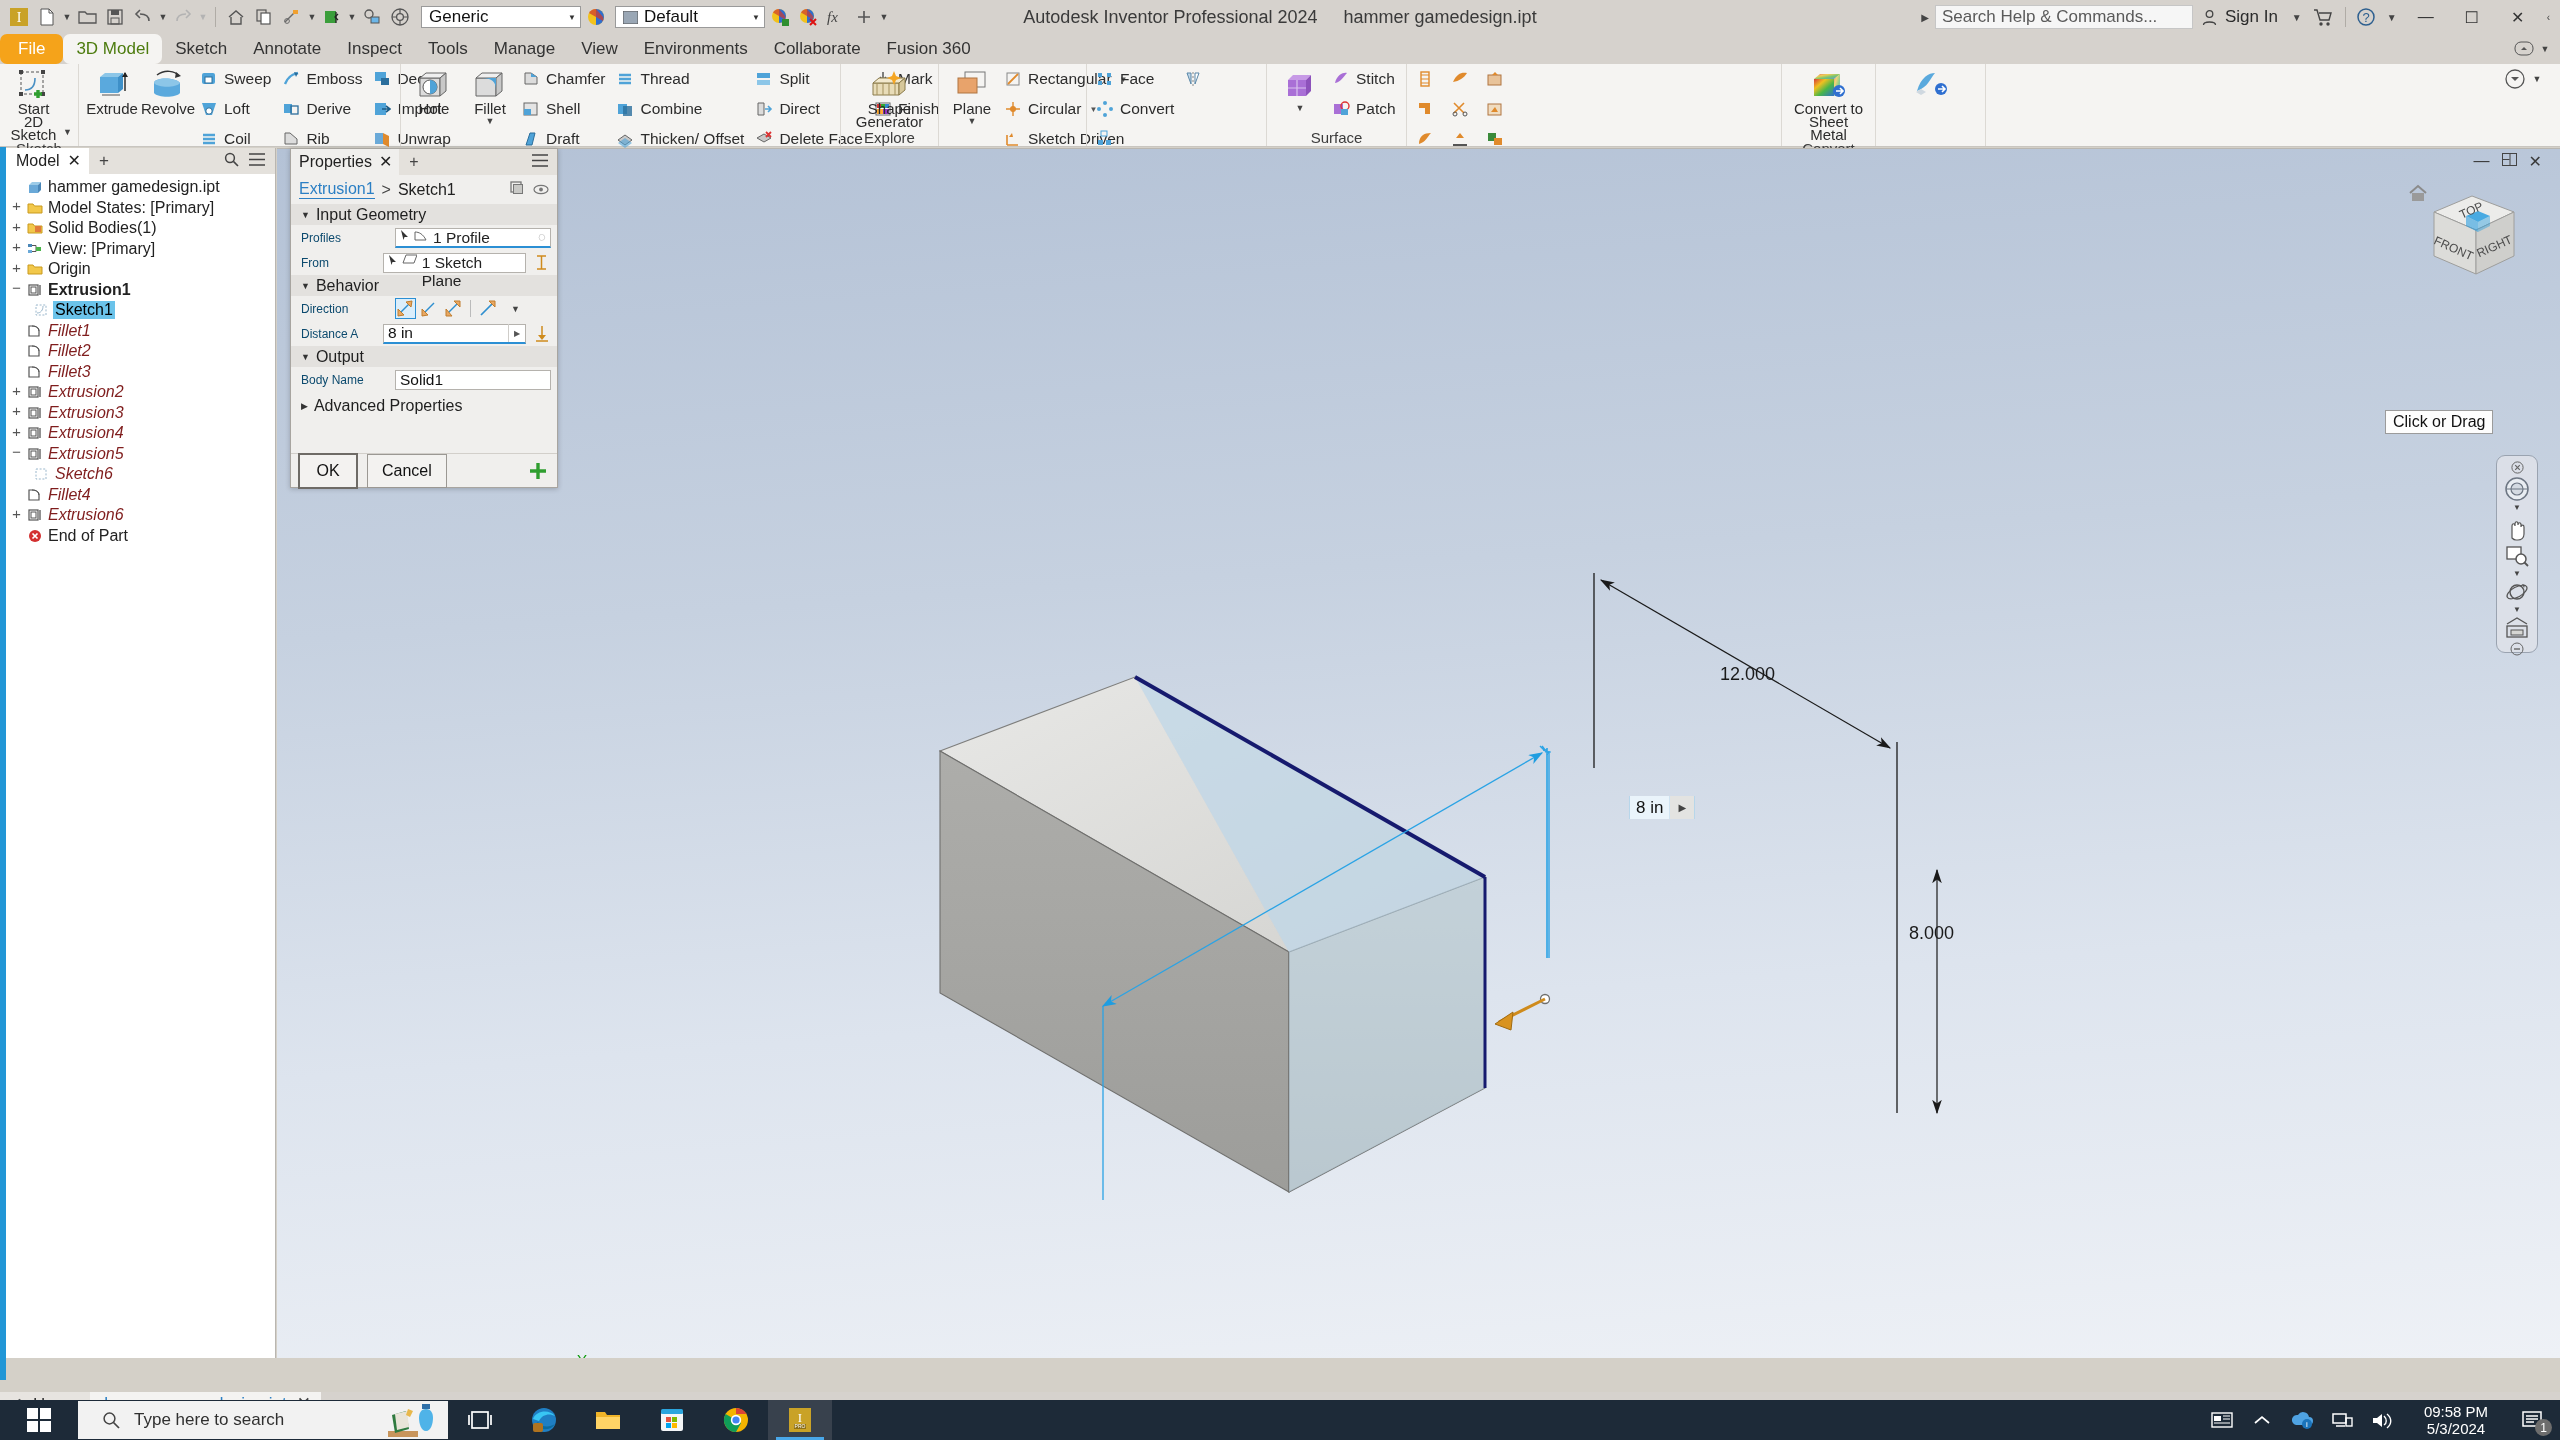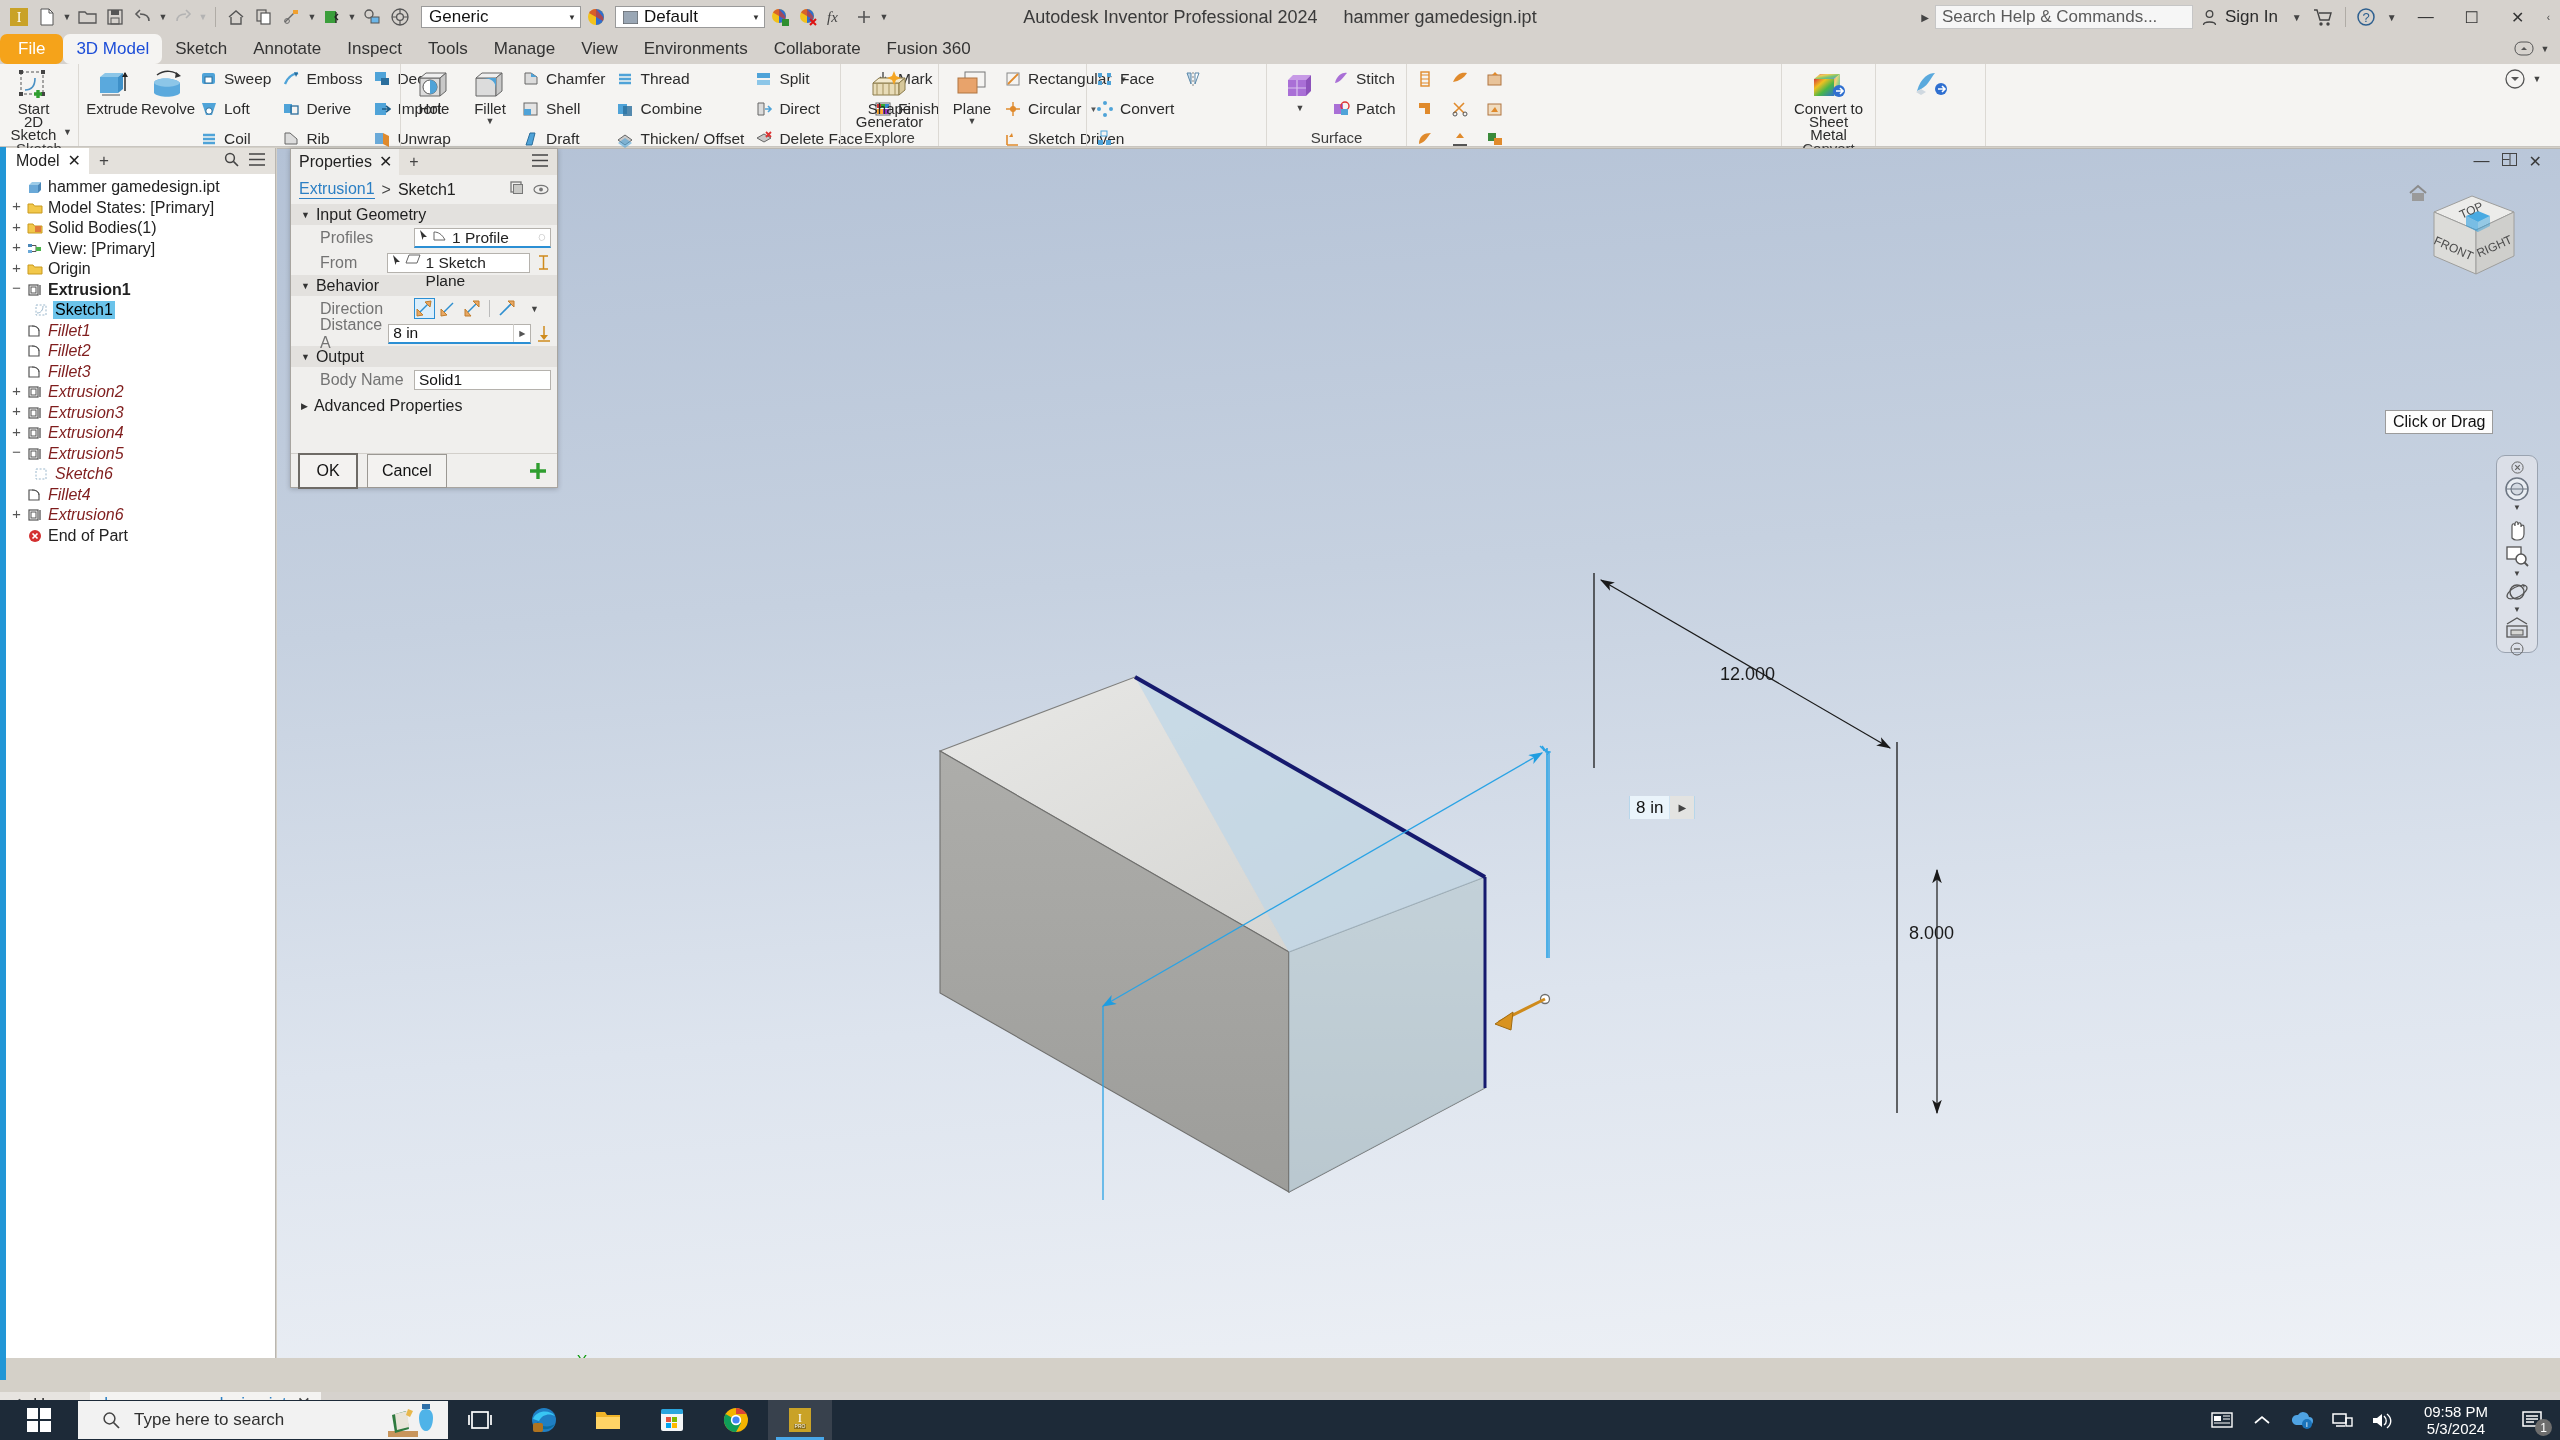--- a/index.html
+++ b/index.html
@@ -41,21 +41,21 @@
   .signin{display:flex;align-items:center;gap:7px;font-size:17px;color:#2b2b2b;padding:0 8px;}
   .winbtn{width:46px;height:32px;display:flex;align-items:center;justify-content:center;font-size:16px;color:#333;}
 
   
   #ribtabs{
     position:absolute;left:0;top:34px;width:2560px;height:30px;background:#d6d2cd;
     display:flex;align-items:flex-end;font-size:17px;
   }
   .rtab{height:30px;line-height:30px;padding:0 13px;color:#333;white-space:nowrap;border-radius:7px;}
   .rtab.file{background:#f5a31a;color:#fff;font-weight:normal;padding:0 18px;}
-  .rtab.active{background:#f5f4f2;color:#1d4ed8;}
+  .rtab.active{background:#f5f4f2;color:#4d7c0f;}
   .rtabdd{margin-left:auto;display:flex;align-items:center;gap:4px;padding-right:10px;height:30px;}
 
   
   #ribbon{
     position:absolute;left:0;top:64px;width:2560px;height:83px;background:#f5f4f2;
     border-bottom:1px solid #c8c5c0;display:flex;align-items:stretch;
   }
   .panel{display:flex;flex-direction:column;position:relative;padding:0 6px;}
   .panel + .panel{border-left:1px solid #dcd9d4;}
   .panel .pbody{flex:1;display:flex;align-items:flex-start;padding-top:2px;gap:2px;}
@@ -107,21 +107,21 @@
   #ptabs .plus{padding:0 10px;color:#444;}
   #ptabs .burger{margin-left:auto;padding-right:9px;}
   #pcrumb{height:29px;display:flex;align-items:center;padding:0 8px;gap:7px;background:#f0efed;}
   #pcrumb .lnk{color:#2b7fc4;border-bottom:1px solid #2b7fc4;}
   #pcrumb .sep{color:#444;}
   #pcrumb .cur{color:#222;}
   #pcrumb .cright{margin-left:auto;display:flex;gap:9px;align-items:center;}
   .sechead{height:21px;background:#e3e1de;display:flex;align-items:center;gap:6px;padding-left:10px;font-size:16px;color:#1f1f1f;}
   .sechead .tri{font-size:9px;color:#333;}
   .prow{height:25px;display:flex;align-items:center;padding:0 6px 0 10px;gap:6px;}
-  .prow .plab{width:88px;font-size:16px;color:#737373;margin-left:19px;}
+  .prow .plab{width:88px;font-size:12px;color:#0c4a6e;}
   .selfield{
     flex:1;height:20px;background:#fff;border:1px solid #b5b2ad;border-bottom:2px solid #2b8fd4;
     display:flex;gap:5px;padding:0 4px;font-size:15.5px;
   }
   .selfield.nohi{border-bottom:1px solid #b5b2ad;}
   .selfield .clr{margin-left:auto;color:#888;font-size:13px;}
   .txtfield{
     flex:1;height:20px;background:#fff;border:1px solid #b5b2ad;
     display:flex;align-items:center;padding:0 4px;font-size:15.5px;color:#111;
   }

